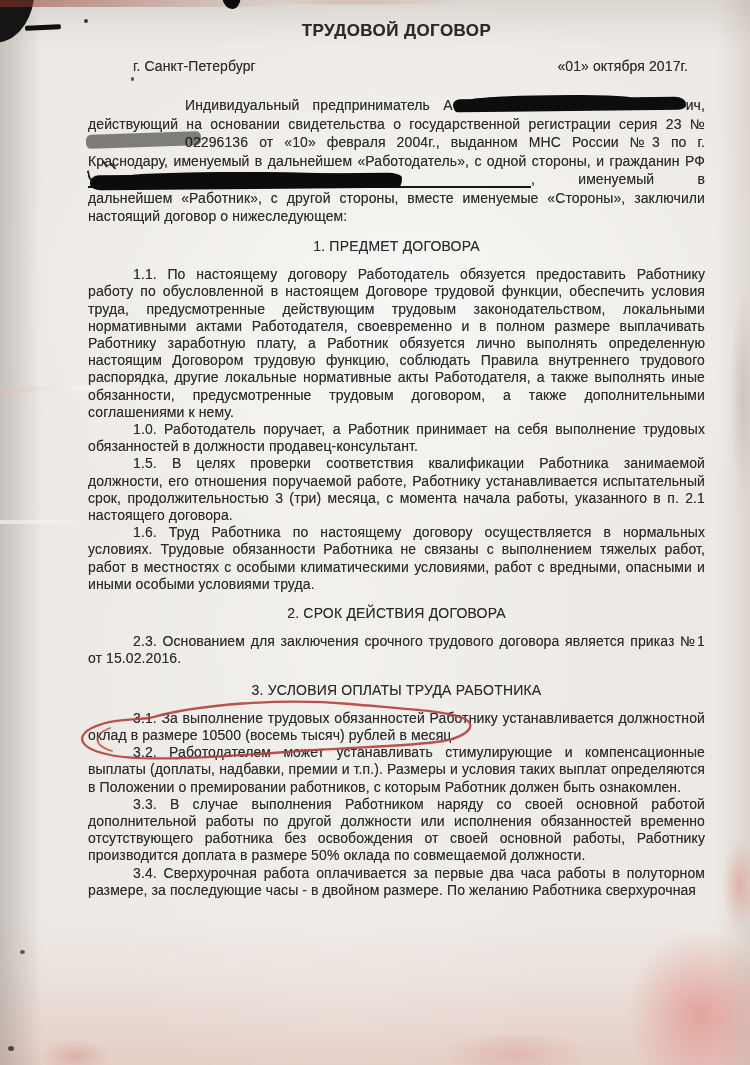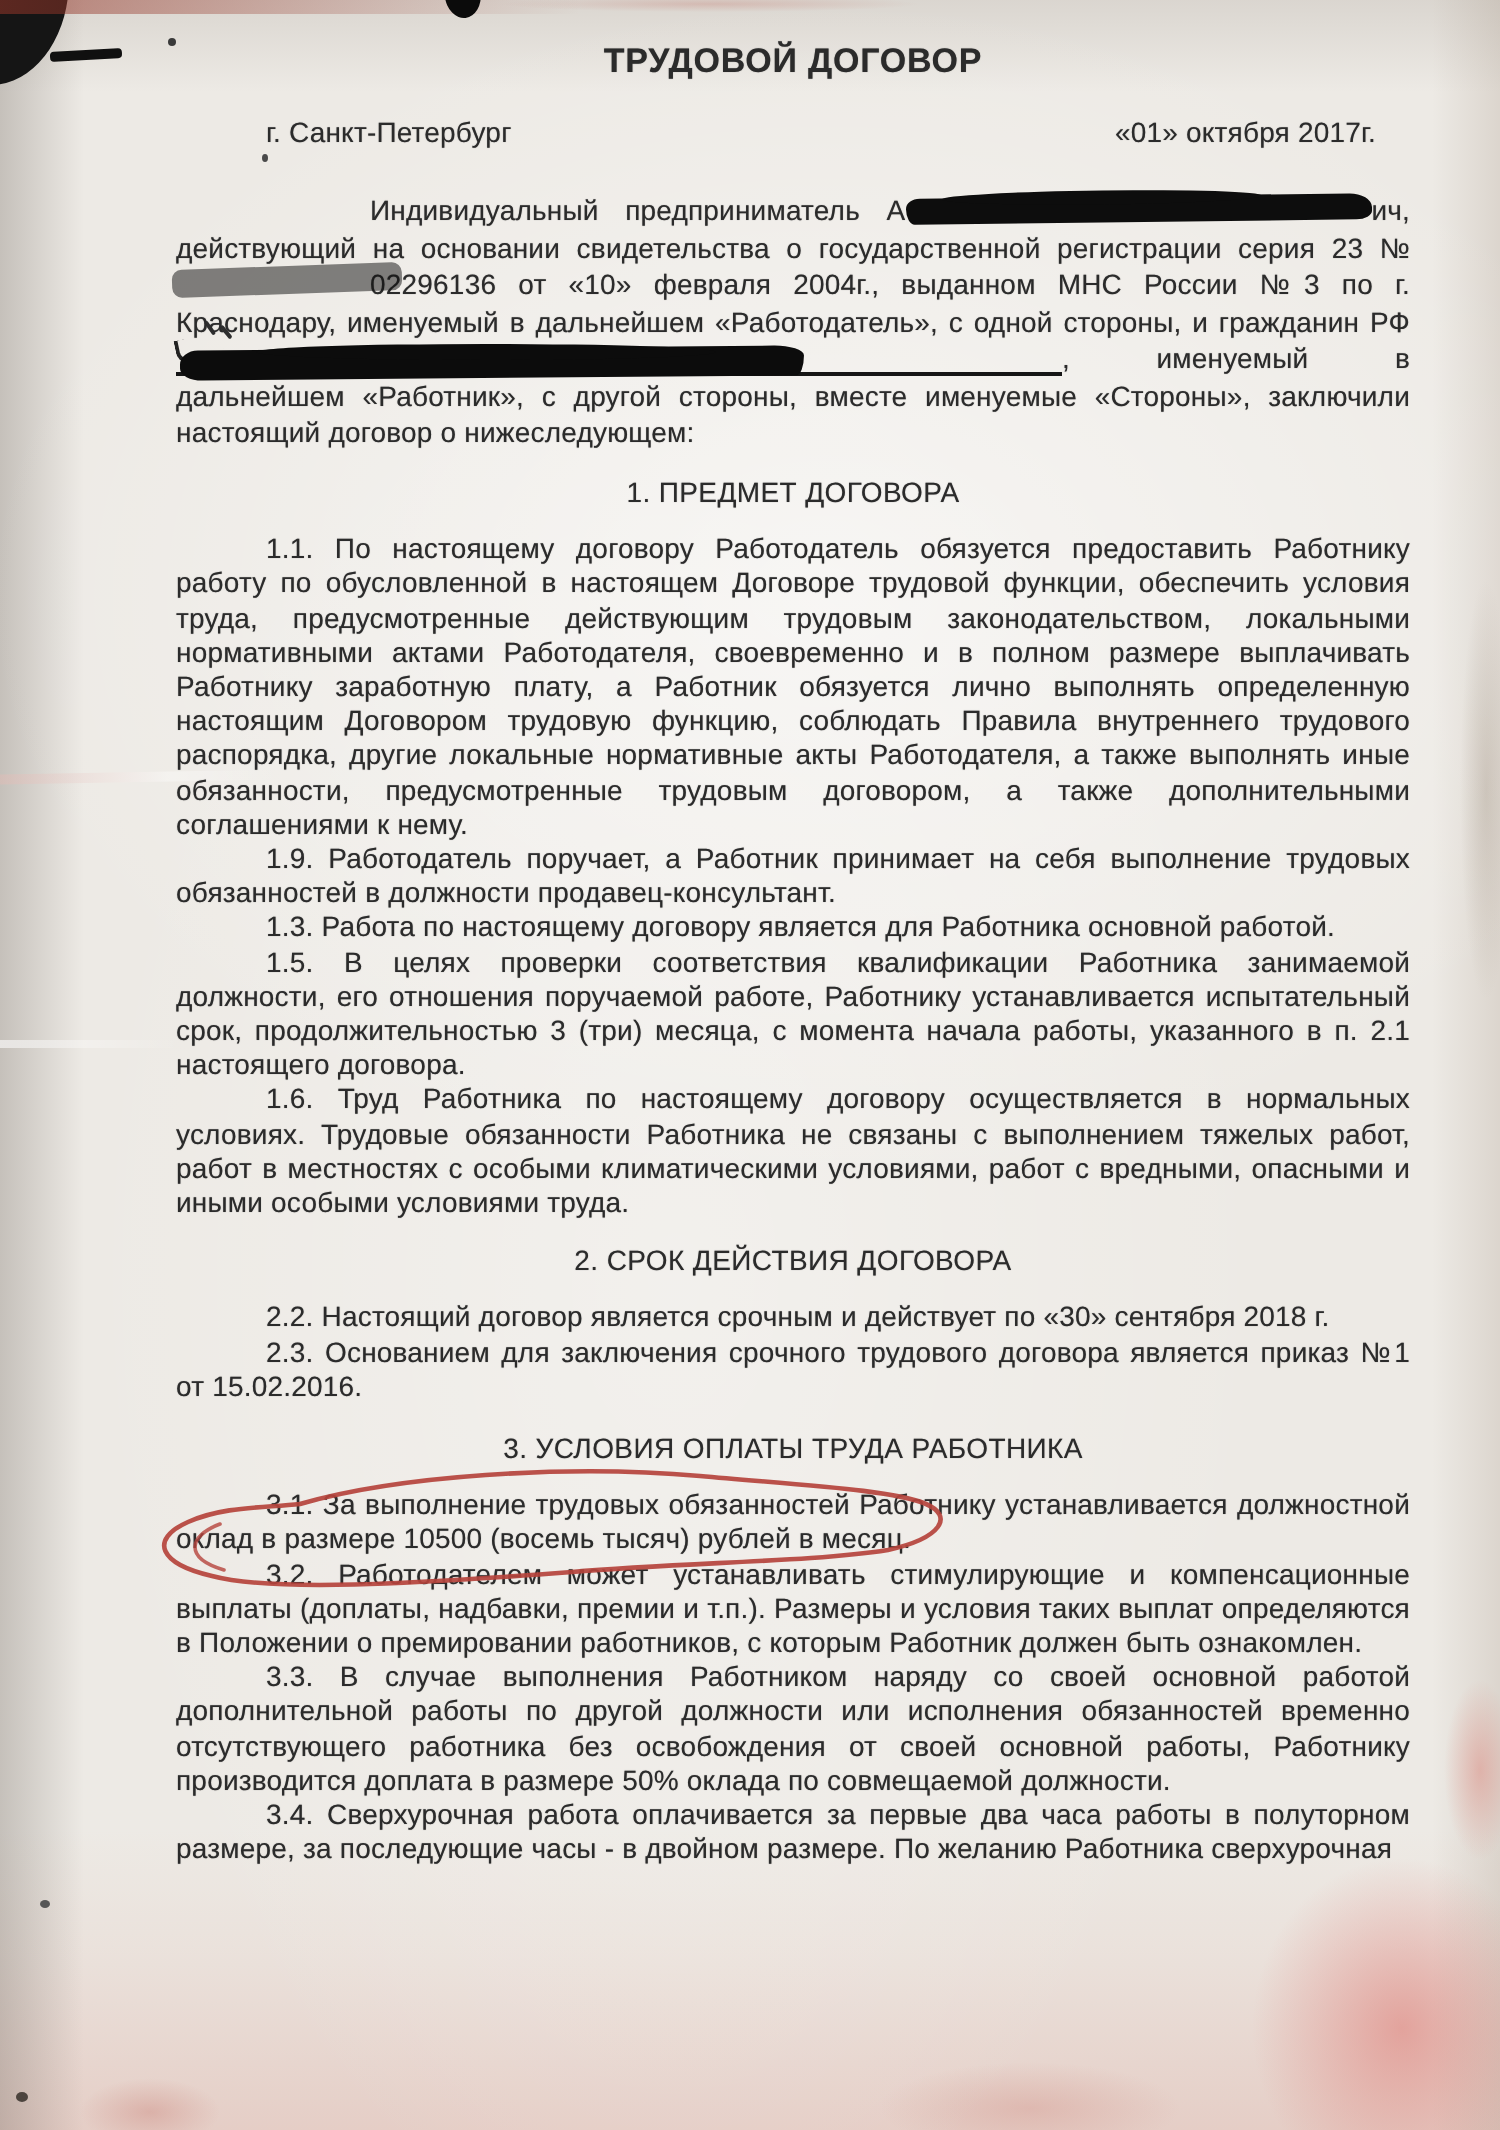--- a/index.html
+++ b/index.html
@@ -110,27 +110,25 @@
 
     <div class="dateline">
       <span>г. Санкт-Петербург</span>
       <span>«01» октября 2017г.</span>
     </div>
 
     <p class="preamble"><span>Индивидуальный предприниматель А</span><span class="redact-name"></span><span>ич,</span> <span>действующий на основании свидетельства о государственной регистрации серия 23 №</span> <span class="serial">02296136</span> <span>от «10» февраля 2004г., выданном МНС России №3 по г. Краснодару, именуемый в дальнейшем «Работодатель», с одной стороны, и гражданин РФ</span> <span class="redact-line"></span><span>, именуемый в дальнейшем «Работник», с другой стороны, вместе именуемые «Стороны», заключили настоящий договор о нижеследующем:</span></p>
 
     <h2 class="sec">1. ПРЕДМЕТ ДОГОВОРА</h2>
     <p class="clause">1.1. По настоящему договору Работодатель обязуется предоставить Работнику работу по обусловленной в настоящем Договоре трудовой функции, обеспечить условия труда, предусмотренные действующим трудовым законодательством, локальными нормативными актами Работодателя, своевременно и в полном размере выплачивать Работнику заработную плату, а Работник обязуется лично выполнять определенную настоящим Договором трудовую функцию, соблюдать Правила внутреннего трудового распорядка, другие локальные нормативные акты Работодателя, а также выполнять иные обязанности, предусмотренные трудовым договором, а также дополнительными соглашениями к нему.</p>
-    <p class="clause">1.9. Работодатель поручает, а Работник принимает на себя выполнение трудовых обязанностей в должности продавец-консультант.</p>
-    <p class="clause">1.3. Работа по настоящему договору является для Работника основной работой.</p>
+    <p class="clause">1.0. Работодатель поручает, а Работник принимает на себя выполнение трудовых обязанностей в должности продавец-консультант.</p>
     <p class="clause">1.5. В целях проверки соответствия квалификации Работника занимаемой должности, его отношения поручаемой работе, Работнику устанавливается испытательный срок, продолжительностью 3 (три) месяца, с момента начала работы, указанного в п. 2.1 настоящего договора.</p>
     <p class="clause">1.6. Труд Работника по настоящему договору осуществляется в нормальных условиях. Трудовые обязанности Работника не связаны с выполнением тяжелых работ, работ в местностях с особыми климатическими условиями, работ с вредными, опасными и иными особыми условиями труда.</p>
 
     <h2 class="sec">2. СРОК ДЕЙСТВИЯ ДОГОВОРА</h2>
-    <p class="clause">2.2. Настоящий договор является срочным и действует по «30» сентября 2018 г.</p>
     <p class="clause">2.3. Основанием для заключения срочного трудового договора является приказ №1 от 15.02.2016.</p>
 
     <h2 class="sec sec3">3. УСЛОВИЯ ОПЛАТЫ ТРУДА РАБОТНИКА</h2>
 
     <p class="clause circled">
       <svg width="440" height="78" viewBox="0 0 440 78">
         <path d="M 92 20 C 140 6, 225 0, 292 6 C 348 11, 388 13, 405 20 C 419 26, 413 37, 386 43 C 348 49, 288 49, 228 54 C 148 60, 78 64, 48 56 C 22 50, 16 38, 36 29 C 54 21, 74 22, 92 20" fill="none" stroke="#b5433c" stroke-width="2.3" stroke-linecap="round" opacity="0.92"></path>
         <path d="M 52 30 C 36 36, 34 47, 54 53" fill="none" stroke="#b5433c" stroke-width="1.8" stroke-linecap="round" opacity="0.8"></path>
       </svg>
       <span>3.1. За выполнение трудовых обязанностей Работнику устанавливается должностной оклад в размере 10500 (восемь тысяч) рублей в месяц.</span>

